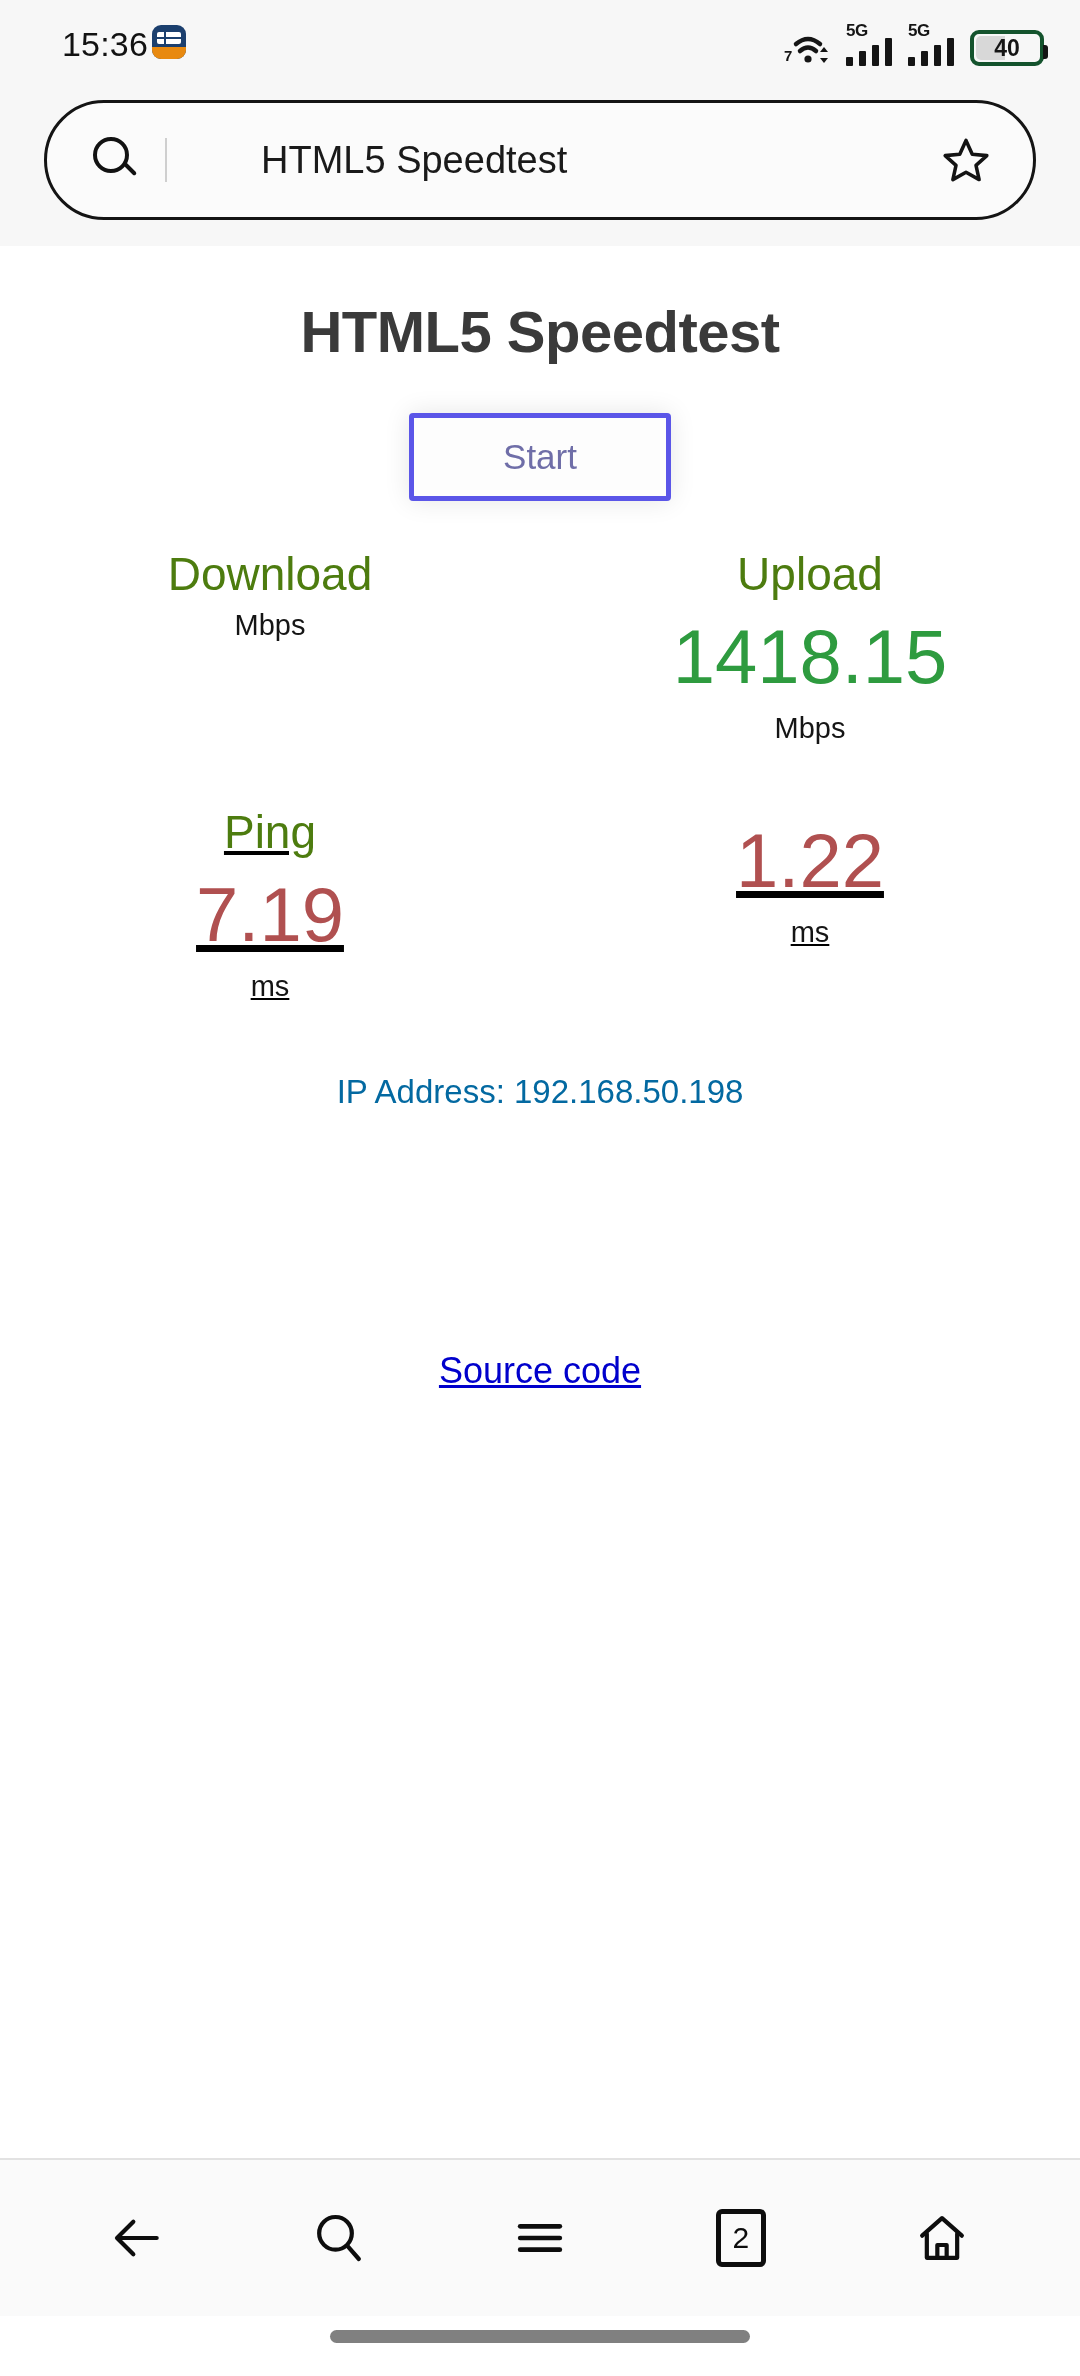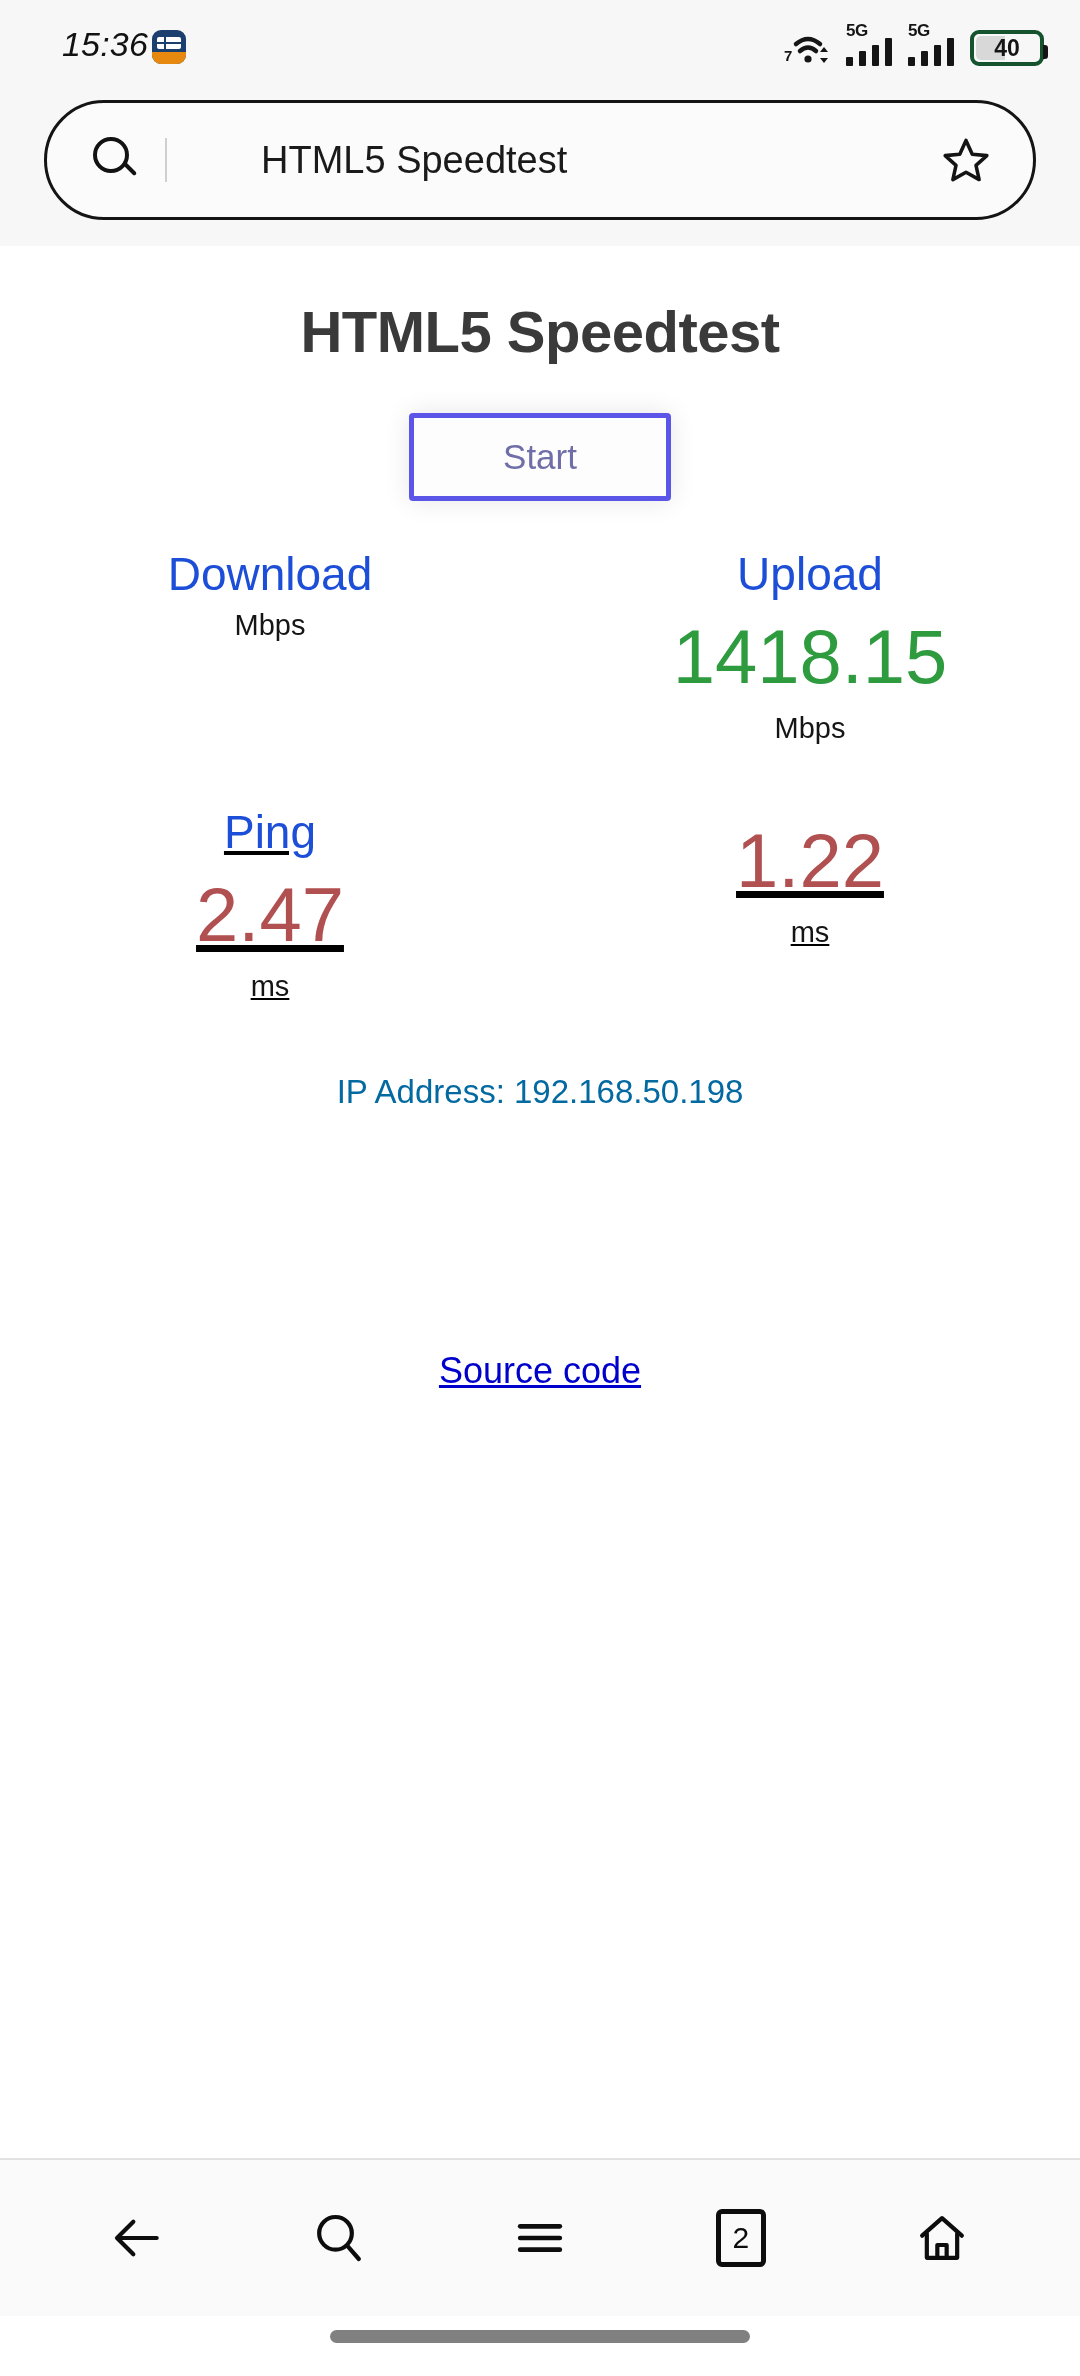--- a/index.html
+++ b/index.html
@@ -10,21 +10,21 @@
     overflow:hidden;
   }
   .phone { position:relative; width:1080px; height:2376px; display:flex; flex-direction:column; background:#ffffff; }
 
   
   .statusbar {
     height:88px; background:#f7f7f7;
     display:flex; align-items:center;
     padding:0 36px 0 62px; flex:none;
   }
-  .sb-left { display:flex; align-items:flex-end; gap:4px;font-style:italic; }
+  .sb-left { display:flex; align-items:flex-start; gap:4px; }
   .sb-time { font-size:34px; color:#121212; letter-spacing:0.2px; }
   .appicon { width:34px; height:34px; border-radius:9px; overflow:hidden;
              background:#1b3f6e; position:relative; flex:none; }
   .appicon .grid { position:absolute; left:5px; right:5px; top:7px; height:12px;
                    background:#ffffff; border-radius:2px; }
   .appicon .grid:after { content:""; position:absolute; left:0; top:5px; width:100%; height:2px; background:#1b3f6e; }
   .appicon .grid:before { content:""; position:absolute; left:7px; top:0; width:2px; height:100%; background:#1b3f6e; }
   .appicon .base { position:absolute; left:0; right:0; bottom:0; height:12px; background:#e8890f; }
   .sb-right { margin-left:auto; display:flex; align-items:flex-end; gap:16px; }
   .wifi { position:relative; width:44px; height:36px; }
@@ -73,21 +73,21 @@
   .startwrap { display:flex; justify-content:center; margin-top:48px; }
   .startbtn {
     width:262px; height:88px; border:5px solid #5b56e8; border-radius:4px;
     background:#fdfdfd; color:#6f6ea8; font-size:35px;
     font-family:"Liberation Sans", sans-serif;
     box-shadow:0 0 26px rgba(0,0,0,0.10);
     cursor:pointer;
   }
   .grid2 { display:grid; grid-template-columns:1fr 1fr; margin-top:46px; }
   .cell { text-align:center; }
-  .cell .lbl { font-size:46px; color:#1d4ed8; }
+  .cell .lbl { font-size:46px; color:#4d7c0f; }
   .cell .val { font-size:76px; line-height:1.25; margin-top:8px; font-weight:400; }
   .cell .unit { font-size:29px; color:#151515; margin-top:8px; }
   .row2 { margin-top:60px;text-decoration:underline; }
   .ipline { text-align:center; font-size:33px; color:#0369a1; margin-top:70px; }
   .srcwrap { position:absolute; left:0; right:0; top:1104px; text-align:center; }
   .srclink { font-size:36px; color:#0000cc; text-decoration:underline; }
 
   
   .navbar { height:158px; background:#fafafa; border-top:2px solid #e2e2e2;
             display:flex; align-items:center; justify-content:space-around;
@@ -180,21 +180,21 @@
       <div class="cell">
         <div class="lbl">Upload</div>
         <div class="val" style="color: rgb(46, 155, 63);">1418.15</div>
         <div class="unit">Mbps</div>
       </div>
     </div>
 
     <div class="grid2 row2">
       <div class="cell">
         <div class="lbl">Ping</div>
-        <div class="val" style="color: rgb(176, 80, 80);">2.47</div>
+        <div class="val" style="color: rgb(176, 80, 80);">7.19</div>
         <div class="unit">ms</div>
       </div>
       <div class="cell">
         <div class="val" style="color: rgb(176, 80, 80);">1.22</div>
         <div class="unit">ms</div>
       </div>
     </div>
 
     <div class="ipline">IP Address: 192.168.50.198</div>
 

